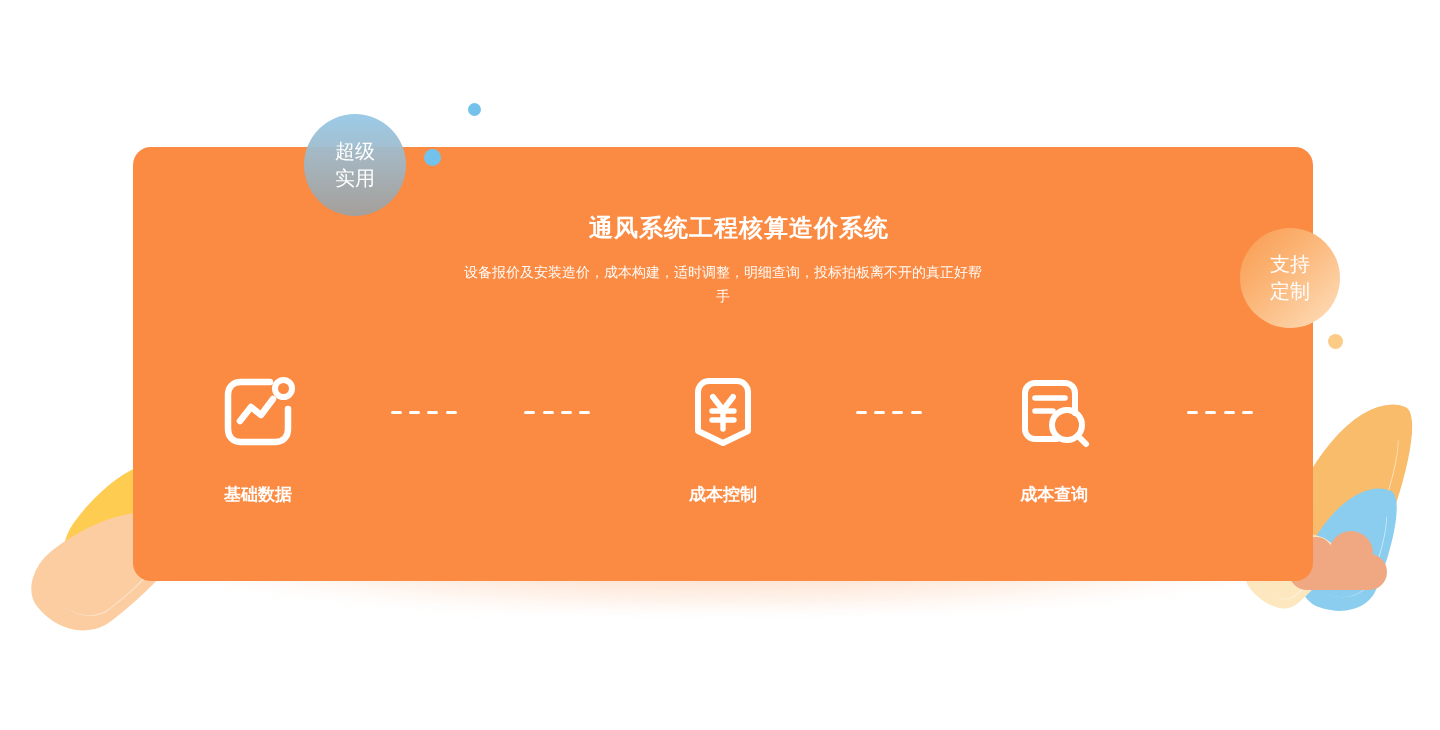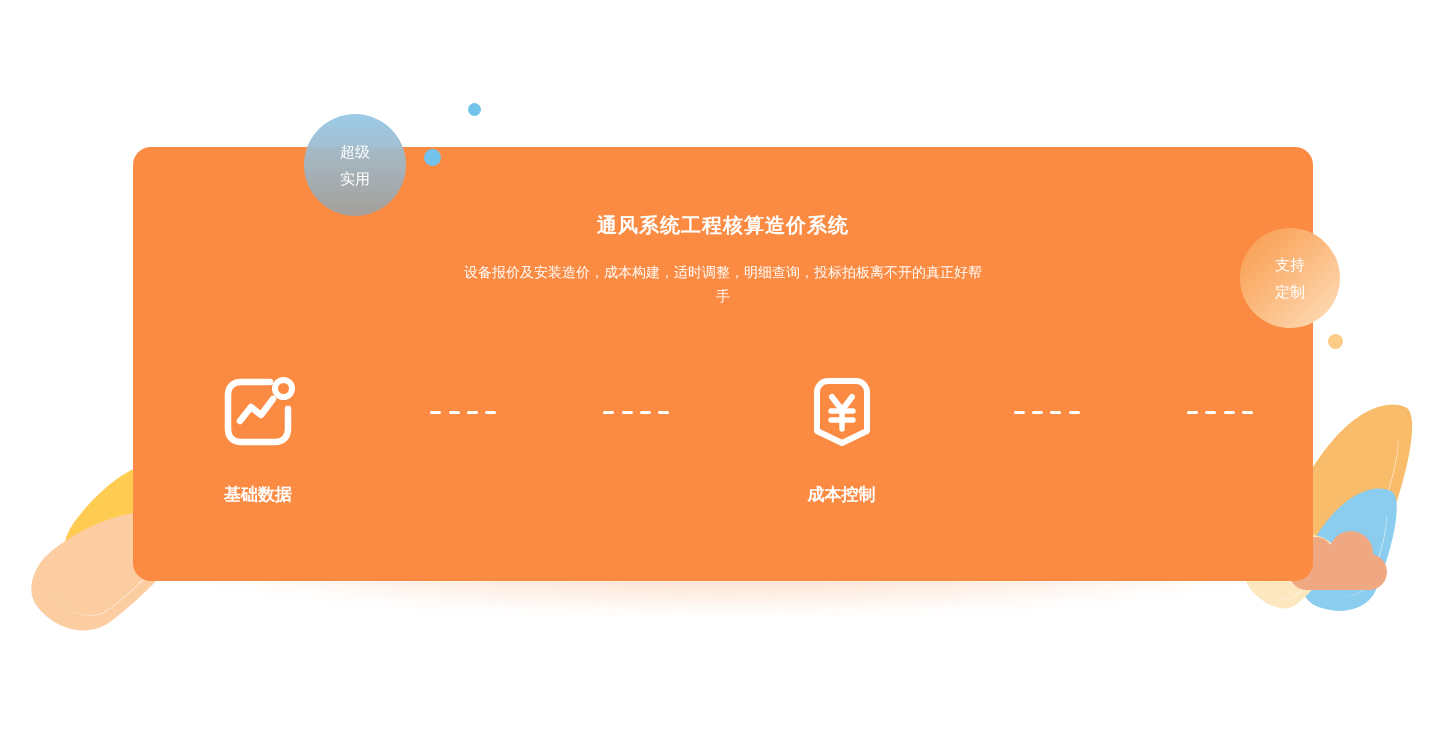--- a/index.html
+++ b/index.html
@@ -122,25 +122,25 @@
     position: absolute;
     left: 133px; top: 147px;
     width: 1180px; height: 434px;
     background: #FB8B42;
     border-radius: 18px;
   }
 
   
   #hero-title {
     position: absolute;
-    left: 0; top: 65px;
+    left: 16px; top: 65px;
     width: 100%;
     text-align: center;
     color: #ffffff;
-    font-size: 20px;
+    font-size: 24px;
     font-weight: bold;
     letter-spacing: 1px;
   }
   #hero-subtitle {
     position: absolute;
     left: 50%; top: 113px;
     transform: translateX(-50%);
     width: 520px;
     text-align: center;
     color: #ffffff;
@@ -196,21 +196,21 @@
 
   
   .badge {
     position: absolute;
     border-radius: 50%;
     display: flex;
     flex-direction: column;
     align-items: center;
     justify-content: center;
     color: #ffffff;
-    font-size: 15px;
+    font-size: 20px;
     line-height: 27px;
     font-weight: normal;
     text-align: center;
   }
   #badge-super {
     left: 304px; top: 114px;
     width: 102px; height: 102px;
     background: linear-gradient(180deg,
        rgba(150,200,230,0.95) 0%,
        rgba(160,185,200,0.95) 42%,
@@ -313,20 +313,32 @@
         <div class="feature-label">成本控制</div>
       </div>
 
       <div class="connector">
         <i></i>
           <i></i>
           <i></i>
           <i></i>
       </div>
 
+      <div class="feature-item">
+        <div class="feature-icon">
+          <svg width="86" height="86" viewBox="0 0 86 86" fill="none">
+            <path d="M46 70 H24 C18.5 70 14 65.5 14 60 V24 C14 18.5 18.5 14 24 14 H54 C59.5 14 64 18.5 64 24 V44" stroke="#ffffff" stroke-width="6" stroke-linecap="round" stroke-linejoin="round" fill="none"></path>
+            <path d="M24 29 H54" stroke="#ffffff" stroke-width="5.6" stroke-linecap="round"></path>
+            <path d="M24 42 H42" stroke="#ffffff" stroke-width="5.6" stroke-linecap="round"></path>
+            <circle cx="56" cy="56" r="15" stroke="#ffffff" stroke-width="6" fill="none"></circle>
+            <path d="M67.5 67.5 L75 75" stroke="#ffffff" stroke-width="6" stroke-linecap="round"></path>
+          </svg>
+        </div>
+        <div class="feature-label">成本查询</div>
+      </div>
 
       <div class="connector">
         <i></i>
           <i></i>
           <i></i>
           <i></i>
       </div>
 
 
     </div>

